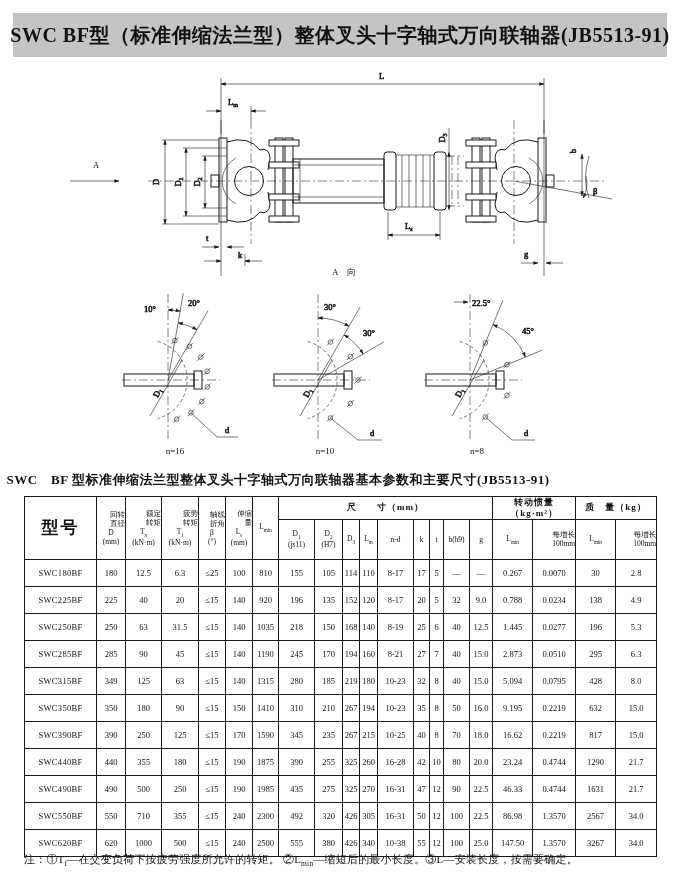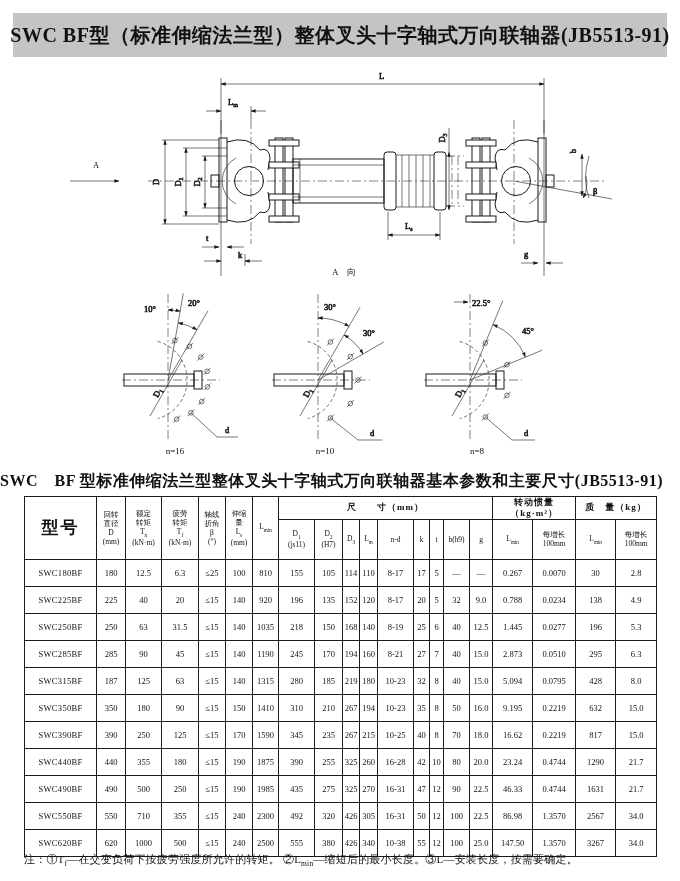--- a/index.html
+++ b/index.html
@@ -9,29 +9,29 @@
              display:flex;align-items:center;justify-content:center;}
   .title-bar .t{font-size:20px;font-weight:bold;letter-spacing:.5px;white-space:nowrap;}
   .drawing-wrap{position:absolute;left:0;top:58px;width:680px;height:232px;}
   .diagrams-wrap{position:absolute;left:0;top:290px;width:600px;height:168px;}
   .diagrams-wrap svg{position:absolute;top:0;}
   #diag1{left:120px;} #diag2{left:270px;} #diag3{left:422px;}
   svg{overflow:visible;}
   svg text{font-family:"Liberation Serif","DejaVu Serif",serif;font-size:8.5px;fill:#111;}
   svg .cap{font-size:9px;}
   svg .sub{font-size:6px;}
-  .table-title{position:absolute;left:0;top:471px;width:556px;
-               font-size:16px;font-weight:bold;letter-spacing:.5px;white-space:nowrap;}
+  .table-title{position:absolute;left:0;top:471px;width:556px;text-align:center;
+               font-size:13px;font-weight:bold;letter-spacing:.5px;white-space:nowrap;}
   table{position:absolute;left:24px;top:496px;width:632px;border-collapse:collapse;table-layout:fixed;
         border:1.5px solid #1a1a1a;}
   th,td{border:1px solid #1a1a1a;text-align:center;vertical-align:middle;padding:0;overflow:hidden;}
   thead tr.gr{height:17px;}
   thead tr.sr{height:40px;}
   th{font-weight:normal;font-size:7.5px;line-height:1.2;}
-  th .zh{white-space:pre-line;display:block;}
+  th .zh{white-space:pre-line;display:block;text-align:right;}
   th.grp{font-size:9px;font-weight:bold;letter-spacing:1px;}
   th.model-h{font-size:17px;font-weight:bold;letter-spacing:2px;}
   tbody td{font-size:8.5px;height:26px;}
   tbody td.model{font-size:8.5px;letter-spacing:.3px;}
   sub{font-size:.68em;}
   .note{position:absolute;left:24px;top:852px;width:640px;font-size:11px;font-weight:normal;
         white-space:nowrap;letter-spacing:.2px;}
   .ln{stroke:#1a1a1a;stroke-width:1;fill:none;}
   .thin{stroke:#1a1a1a;stroke-width:.6;fill:none;}
   .cl{stroke:#1a1a1a;stroke-width:.55;fill:none;stroke-dasharray:9 3 2 3;}
@@ -468,21 +468,21 @@
       <td>7</td>
           <td>40</td>
       <td>15.0</td>
           <td>2.873</td>
       <td>0.0510</td>
           <td>295</td>
       <td>6.3</td>
     </tr>
         <tr>
       <td class="model">SWC315BF</td>
-      <td>187</td>
+      <td>349</td>
           <td>125</td>
       <td>63</td>
           <td>≤15</td>
       <td>140</td>
           <td>1315</td>
       <td>280</td>
           <td>185</td>
       <td>219</td>
           <td>180</td>
       <td>10-23</td>

